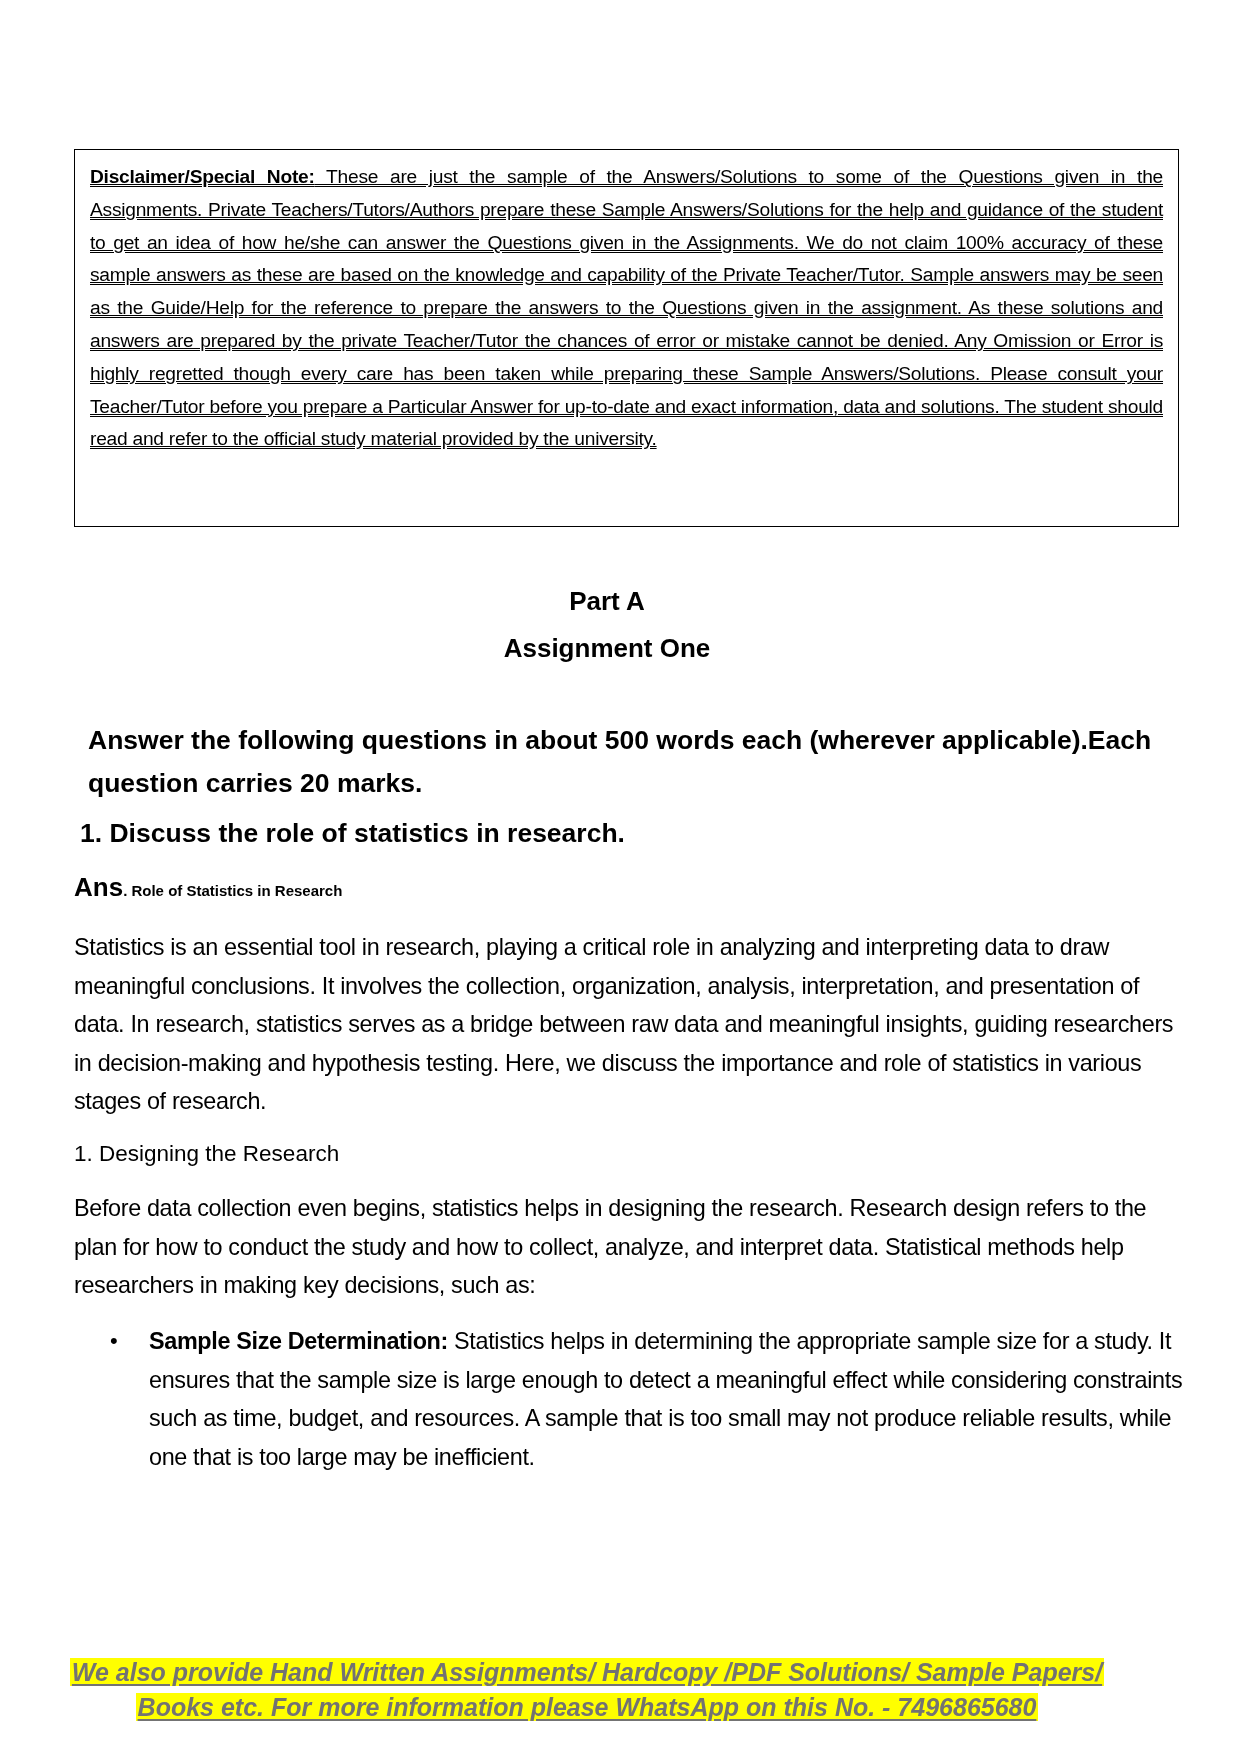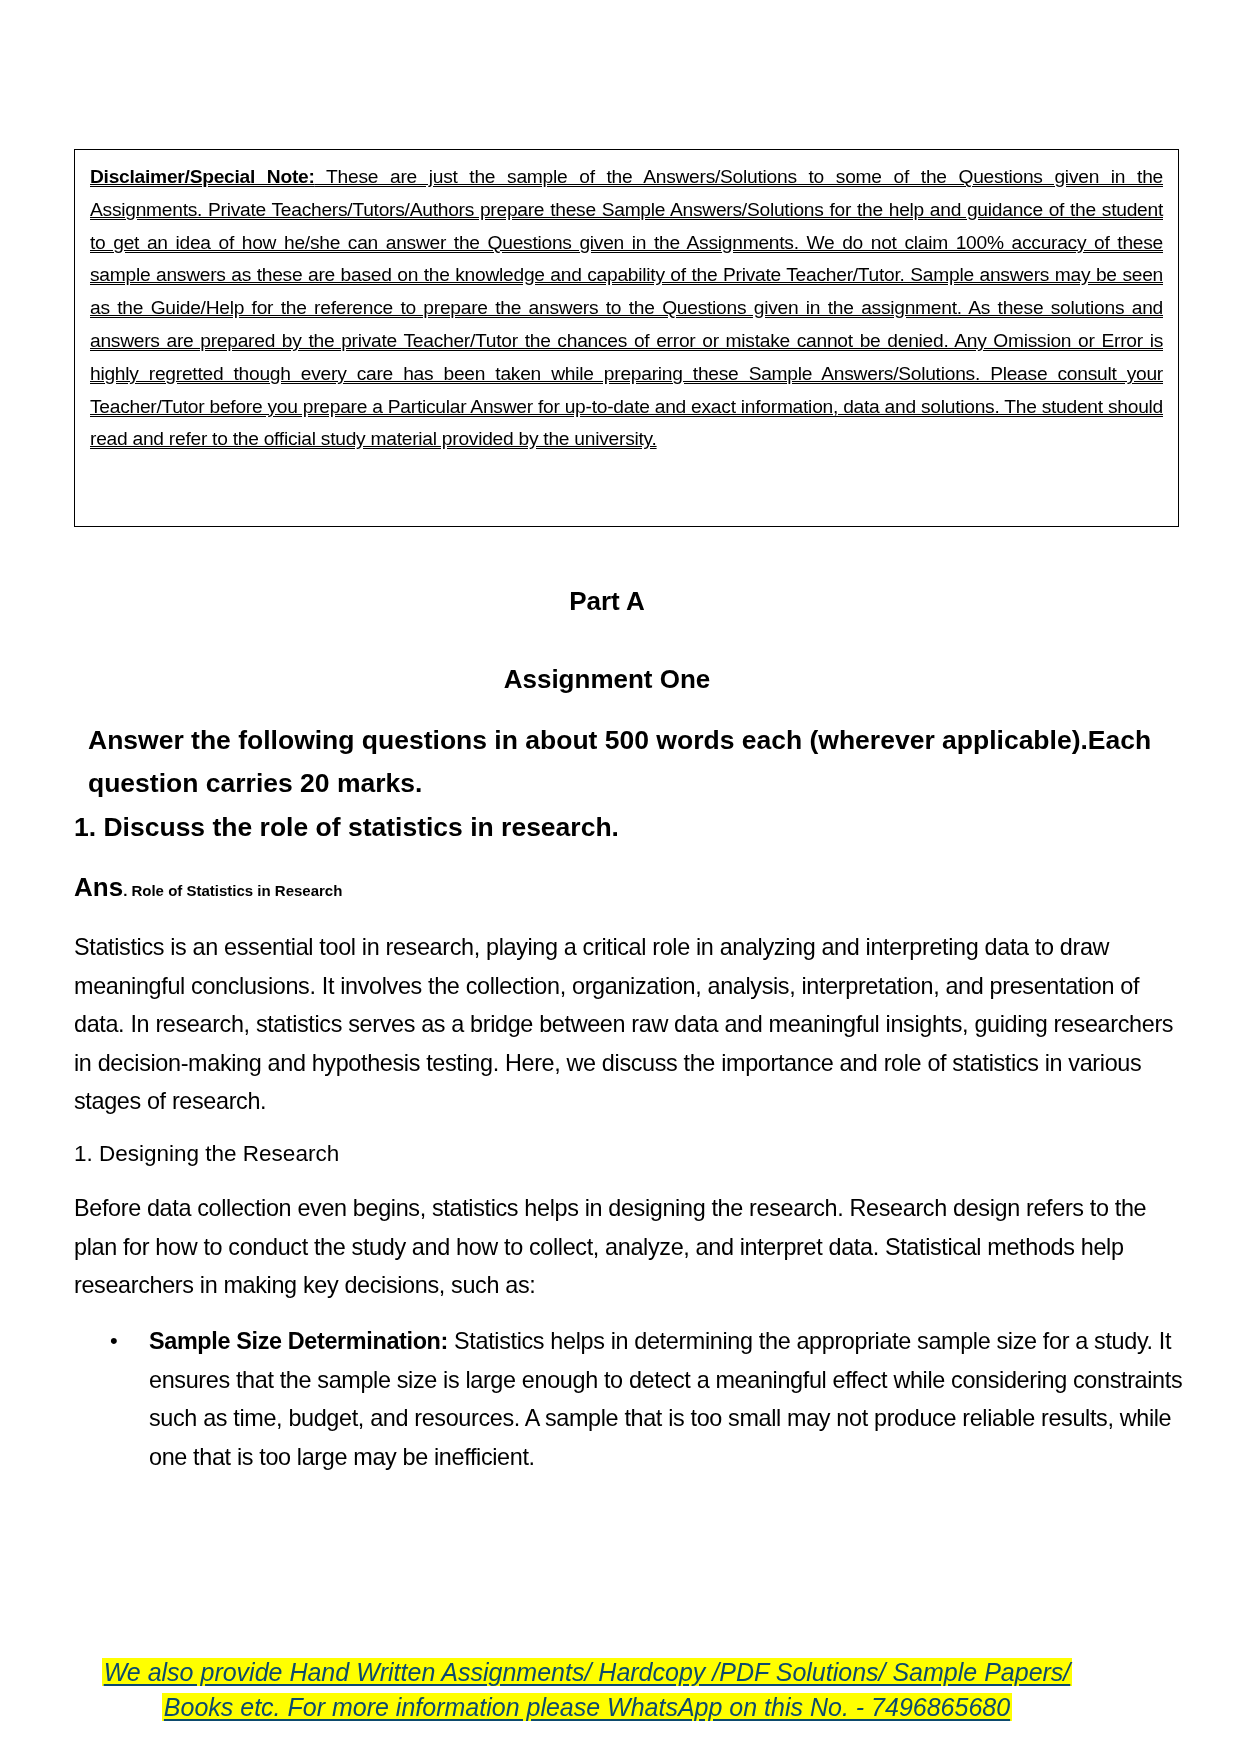--- a/index.html
+++ b/index.html
@@ -60,21 +60,21 @@
       font-size: 26.5px;
       line-height: 43px;
       margin: 14px;
     }
     .question {
       position: absolute;
       left: 74px;
       top: 812px;
       font-weight: bold;
       font-size: 26.5px;
-      margin: 0;
+      margin: 6px;
     }
     .ans-heading {
       position: absolute;
       left: 74px;
       top: 872px;
       font-weight: bold;
       margin: 0;
       white-space: nowrap;
     }
     .ans-heading .ans-prefix { font-size: 26px; }
@@ -120,44 +120,44 @@
       font-size: 22px;
     }
     .bullet-item b { font-weight: bold; }
 
     .footer {
       position: absolute;
       left: 0;
       top: 1655px;
       width: 1174px;
       text-align: center;
-      font-weight: normal;
+      font-weight: bold;
       font-style: italic;
       font-size: 25px;
       line-height: 35px;
-      color: #0c4a6e;
+      color: #737373;
     }
     .footer span {
       background: #ffff00;
       text-decoration: underline;
       text-underline-offset: 3px;
       padding: 0 2px;
     }
   </style>
 </head>
 <body>
 
 <div class="page">
 
   <div class="disclaimer-box">
     <p class="disclaimer-text"><b>Disclaimer/Special Note:</b><span> These are just the sample of the Answers/Solutions to some of the Questions given in the Assignments. Private Teachers/Tutors/Authors prepare these Sample Answers/Solutions for the help and guidance of the student to get an idea of how he/she can answer the Questions given in the Assignments. We do not claim 100% accuracy of these sample answers as these are based on the knowledge and capability of the Private Teacher/Tutor. Sample answers may be seen as the Guide/Help for the reference to prepare the answers to the Questions given in the assignment. As these solutions and answers are prepared by the private Teacher/Tutor the chances of error or mistake cannot be denied. Any Omission or Error is highly regretted though every care has been taken while preparing these Sample Answers/Solutions. Please consult your Teacher/Tutor before you prepare a Particular Answer for up-to-date and exact information, data and solutions. The student should read and refer to the official study material provided by the university.</span></p>
   </div>
 
   <h2 class="center-heading" style="top:586px;">Part A</h2>
-  <h2 class="center-heading" style="top:664px;">Assignment One</h2>
+  <h2 class="center-heading" style="top:633px;">Assignment One</h2>
 
   <p class="instruction">Answer the following questions in about 500 words each (wherever applicable).Each question carries 20 marks.</p>
 
   <p class="question">1. Discuss the role of statistics in research.</p>
 
   <p class="ans-heading"><span class="ans-prefix">Ans</span><span class="ans-title">. Role of Statistics in Research</span></p>
 
   <p class="body-para" style="top:928px;">Statistics is an essential tool in research, playing a critical role in analyzing and interpreting data to draw meaningful conclusions. It involves the collection, organization, analysis, interpretation, and presentation of data. In research, statistics serves as a bridge between raw data and meaningful insights, guiding researchers in decision-making and hypothesis testing. Here, we discuss the importance and role of statistics in various stages of research.</p>
 
   <p class="sub-heading">1. Designing the Research</p>

